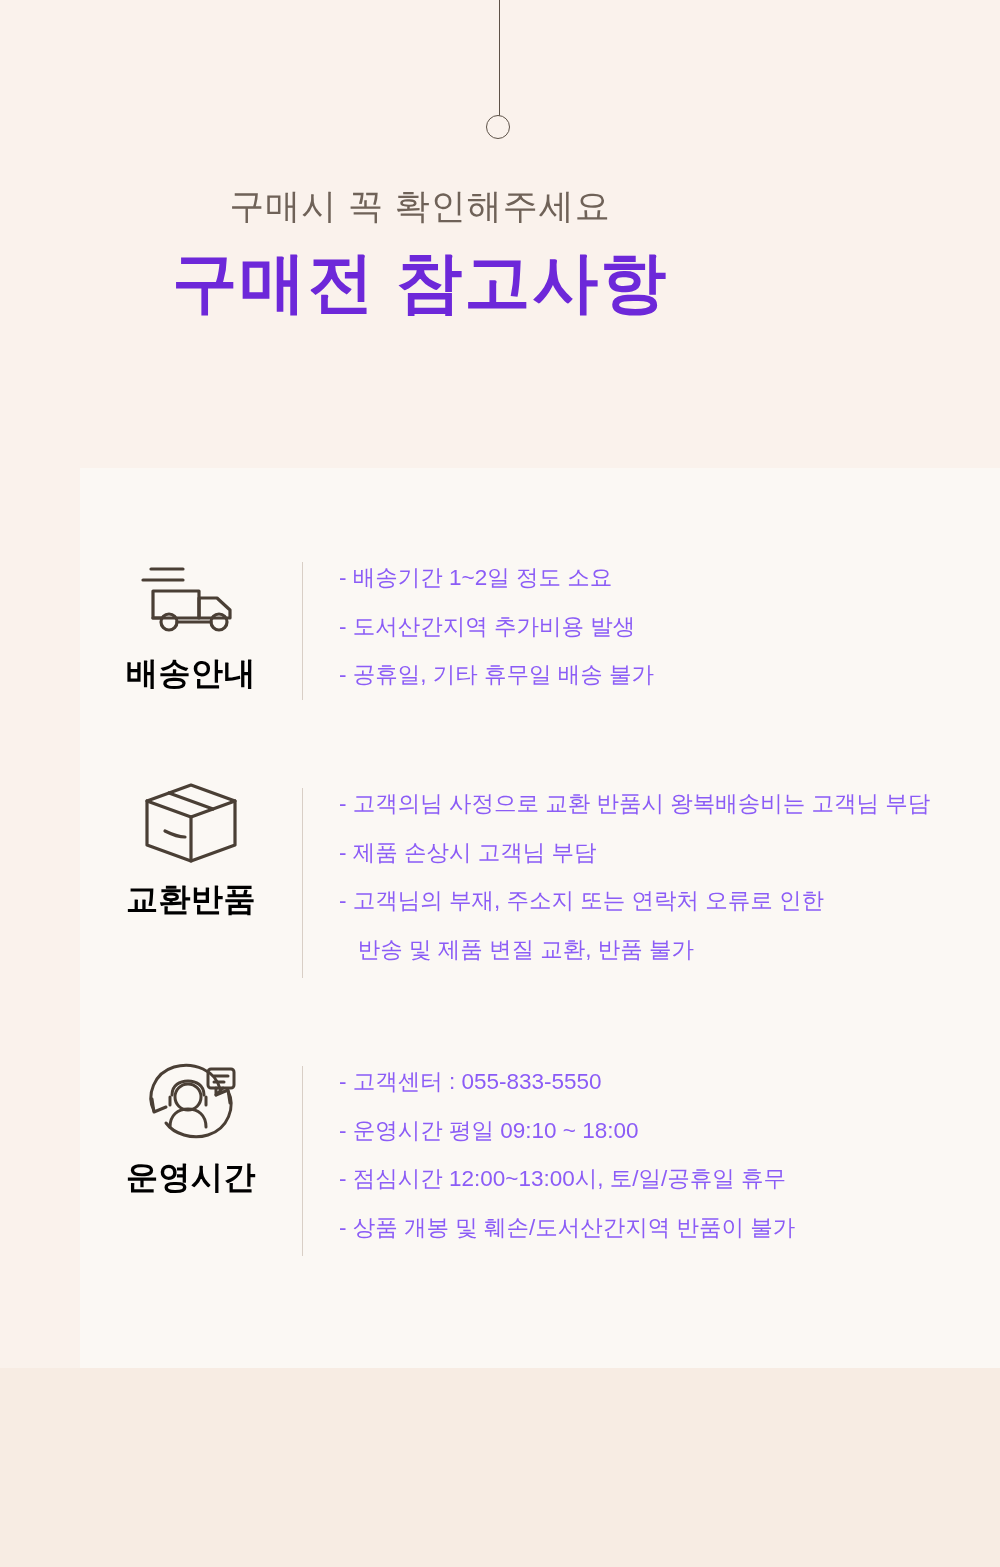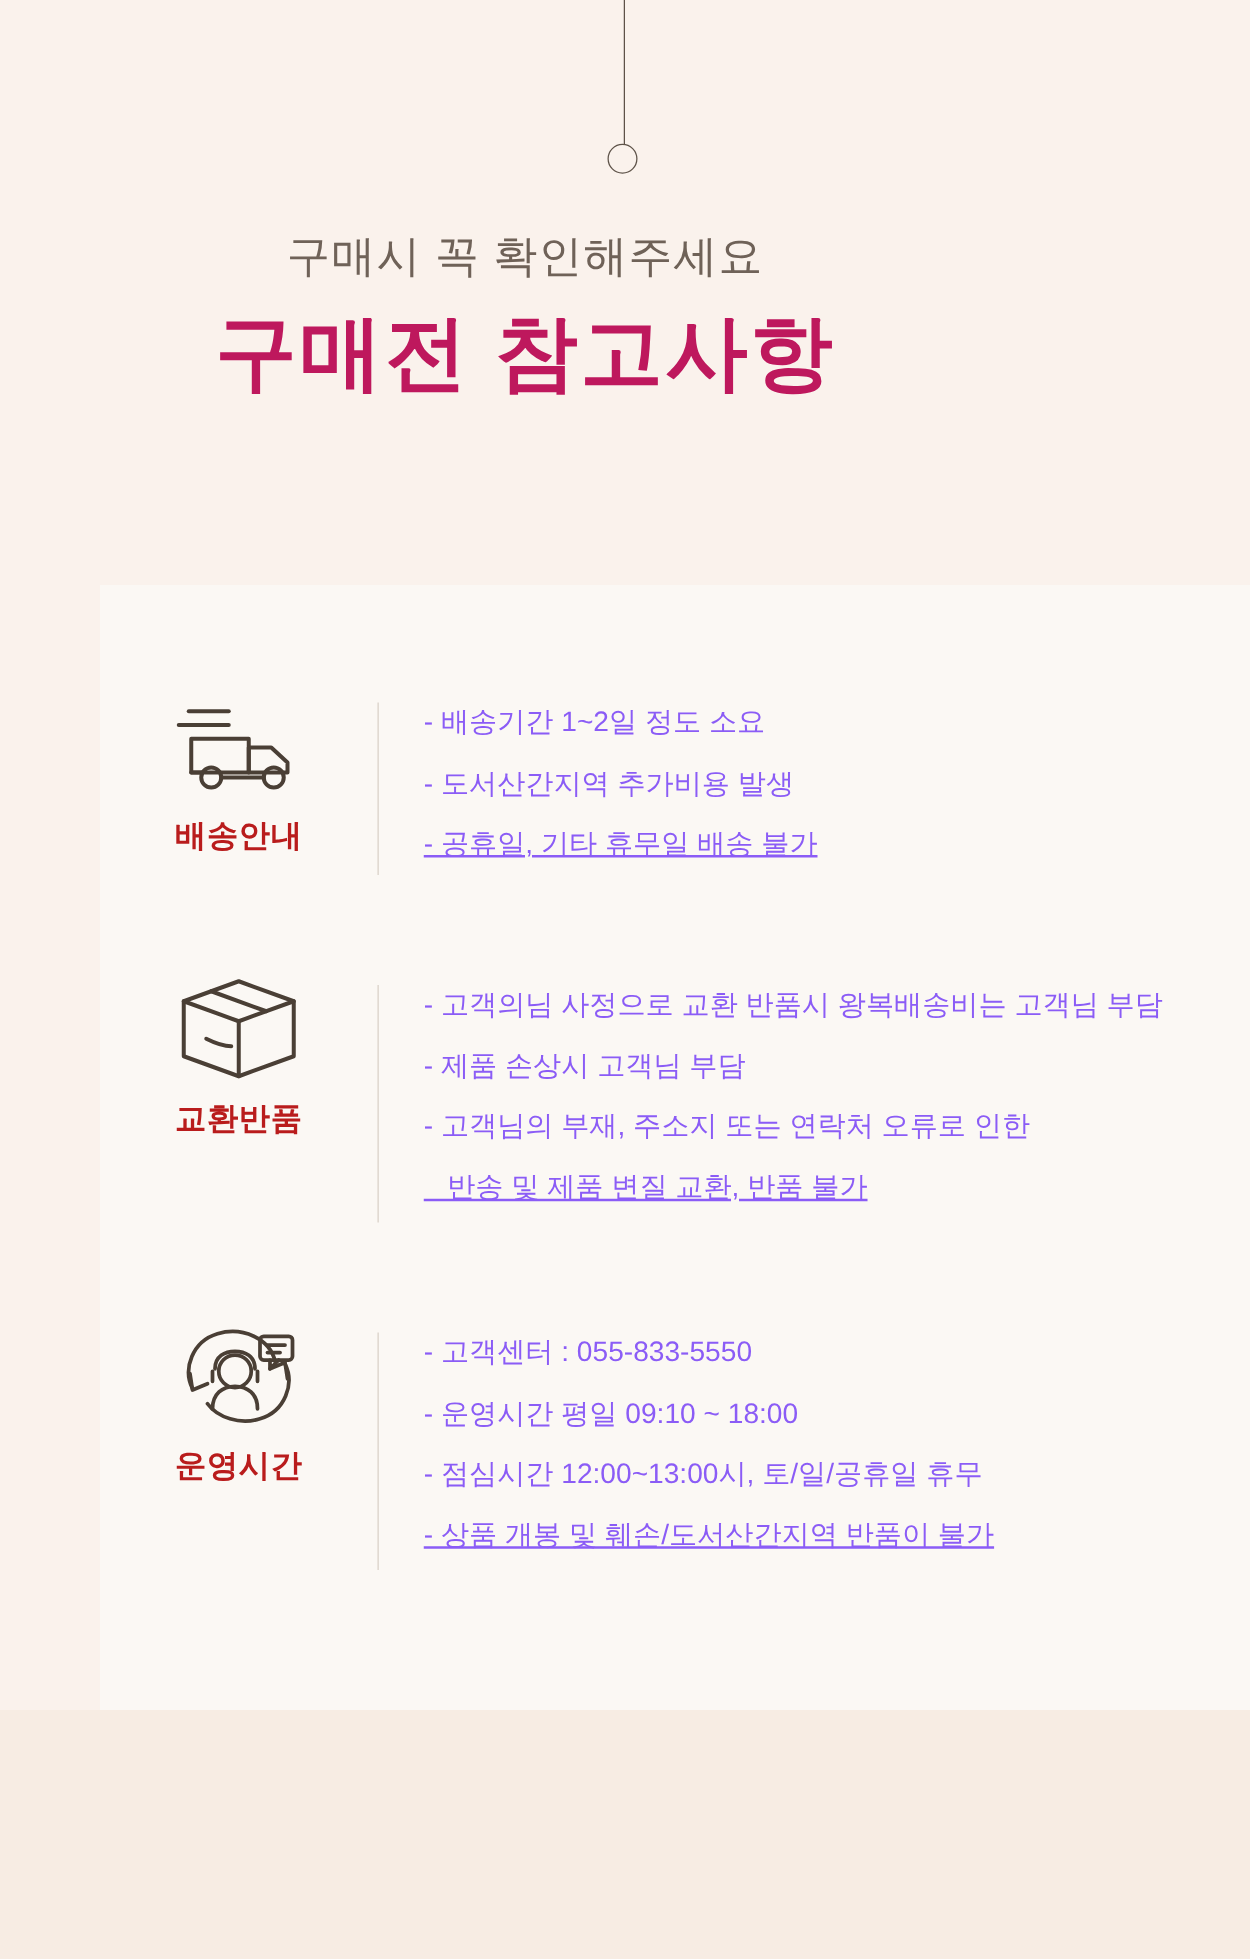--- a/index.html
+++ b/index.html
@@ -64,21 +64,21 @@
     letter-spacing: 1px;
     color: #6f6258;
     font-weight: 400;
     line-height: 1.2;
   }
   .head-title {
     margin-top: 18px;
     font-size: 66px;
     font-weight: 700;
     letter-spacing: 2px;
-    color: #be185d;
+    color: #6d28d9;
     line-height: 1.15;
   }
 
   
   .card {
     position: absolute;
     left: 80px;
     top: 468px;
     width: 920px;
     height: 900px;
@@ -110,23 +110,23 @@
     justify-content: flex-start;
   }
   .icon-art {
     height: 82px;
     display: flex;
     align-items: center;
     justify-content: center;
   }
   .icon-label {
     margin-top: 14px;
-    font-size: 25px;
+    font-size: 32px;
     font-weight: 700;
-    color: #b91c1c;
+    color: #000000;
     letter-spacing: 0.5px;
     white-space: nowrap;
   }
 
   .divider {
     width: 1px;
     background: #d9cfc6;
     align-self: stretch;
     margin: 6px 0 0 0;
     flex: 0 0 1px;
@@ -137,21 +137,21 @@
     padding-top: 6px;
     flex: 1 1 auto;
   }
   .row-body p {
     margin: 0 0 16px 0;
     font-size: 22.5px;
     line-height: 1.45;
     color: #8b5cf6;
     white-space: pre;
   }
-  .row-body p:last-child { margin-bottom: 0; text-decoration: underline; }
+  .row-body p:last-child { margin-bottom: 0; }
 
   .row-delivery .divider { height: 138px; }
   .row-exchange .divider { height: 190px; }
   .row-center   .divider { height: 190px; }
 
   
   .bottom-band {
     position: absolute;
     left: 0;
     top: 1368px;

